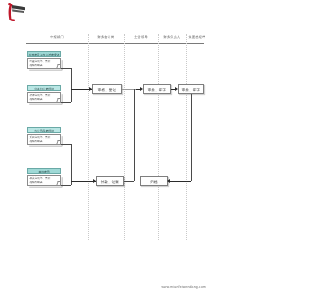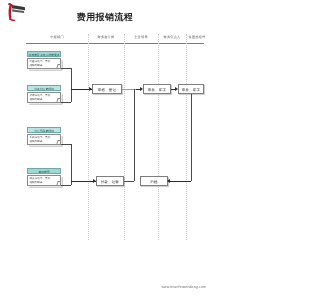--- a/index.html
+++ b/index.html
@@ -92,21 +92,20 @@
   <div class="logo">
     <svg width="38" height="20" viewBox="0 0 38 20">
       <path d="M6 2 C4.5 6,4 11,5.5 18 L7.5 18 C6.5 11,7 6,8.5 2 Z" fill="#c0182b"></path>
       <path d="M8 3 C12 3.6,16 4.4,21 5.2 L21 8.2 C16 7.4,12 6.8,8 6.4 Z" fill="#3a3a3a"></path>
       <path d="M8.2 7.2 C12 7.8,16 8.4,20 9 L20 11 C16 10.5,12 10,8.2 9.6 Z" fill="#5a5a5a"></path>
       <path d="M5.5 17.5 C7 18.6,9 19.2,11 19 L10.5 17.4 C8.8 17.6,7 17.2,5.5 16.2 Z" fill="#c0182b"></path>
       <ellipse cx="5.6" cy="2.2" rx="1.5" ry="1.1" fill="#c0182b"></ellipse>
     </svg>
   </div>
 
-  <div class="title">费用报销流程</div>
 
   <div class="lane-head" style="left:26px;width:62px;">申报部门</div>
   <div class="lane-head" style="left:88px;width:36px;">财务会计岗</div>
   <div class="lane-head" style="left:124px;width:34px;">主管领导</div>
   <div class="lane-head" style="left:158px;width:28px;">财务负责人</div>
   <div class="lane-head" style="left:186px;width:22px;">集团总经理</div>
 
   <div class="rule"></div>
 
   <div class="lane-sep" style="left:88px;"></div>

